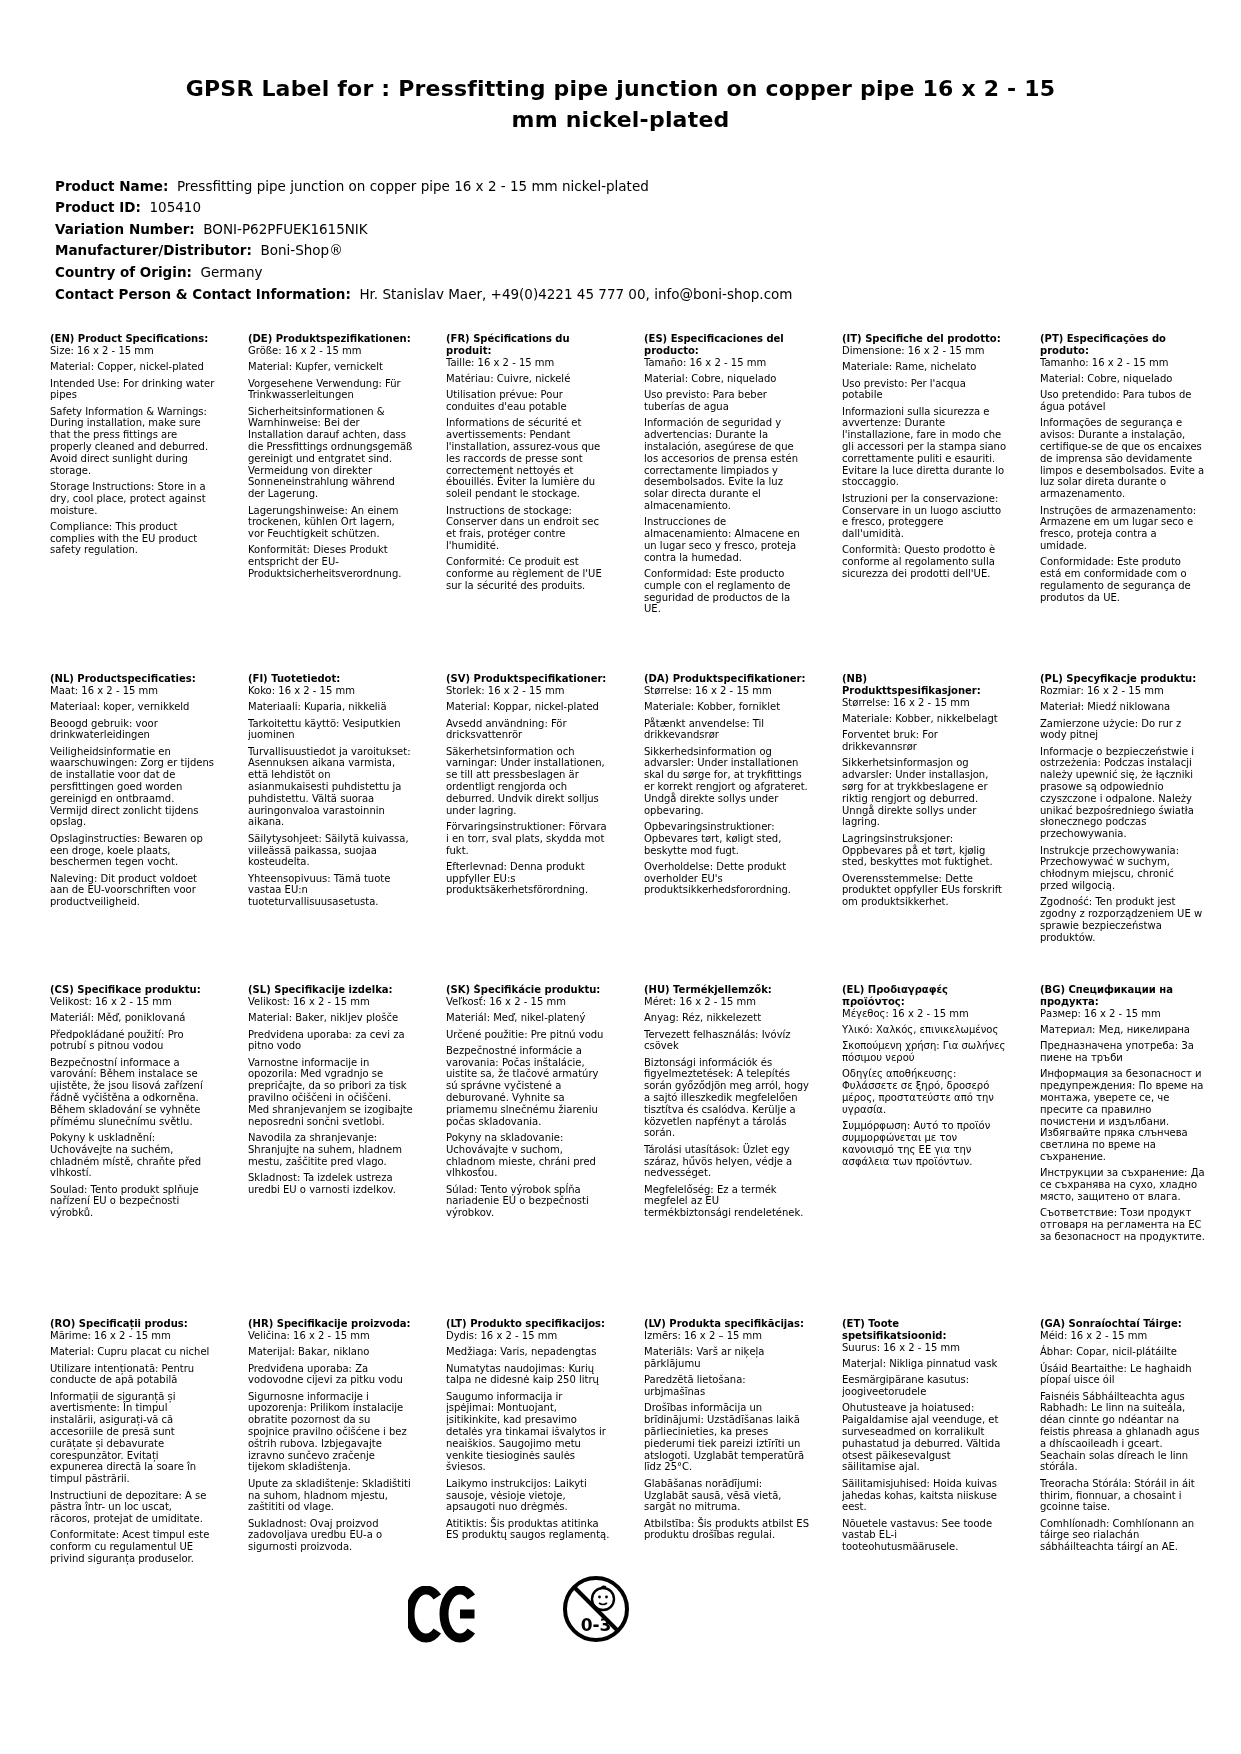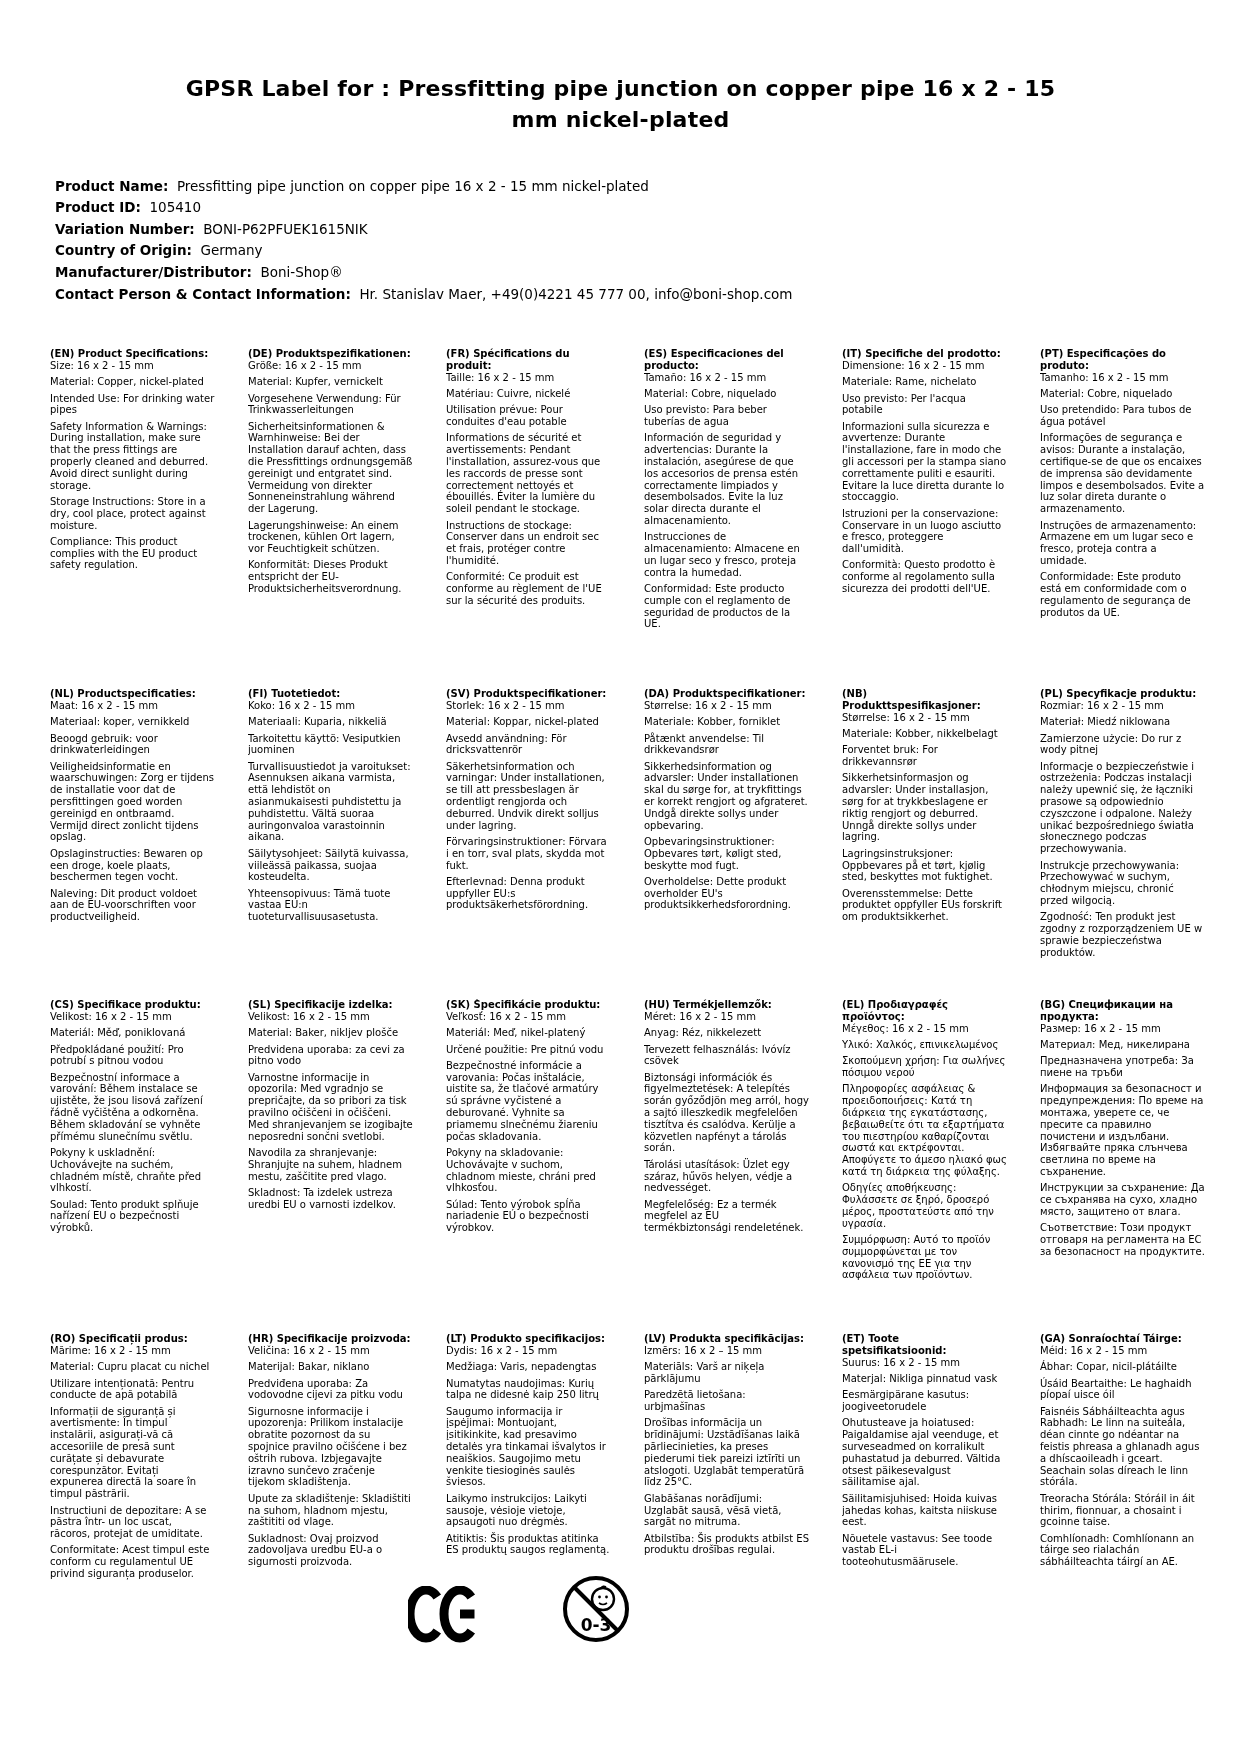--- a/index.html
+++ b/index.html
@@ -11,40 +11,40 @@
     font-size:22px;font-weight:bold;text-align:center;
     width:880px;margin:74px auto 0;line-height:1.4;letter-spacing:.2px;
   }
   .meta{margin:40px 0 16px 55px;font-size:13.5px;line-height:1.6;}
   .meta-row{white-space:nowrap;}
   .meta-label{font-weight:bold;}
   .meta-value{font-weight:normal;}
   .spec-grid{
     display:grid;grid-template-columns:repeat(6,165px);column-gap:33px;
     grid-template-rows:minmax(340px,auto) minmax(311px,auto) minmax(334px,auto) auto;
-    margin:43px 0 0 50px;font-size:10px;line-height:1.18;
+    margin:28px 0 0 50px;font-size:10px;line-height:1.18;
   }
   .spec-cell{overflow:hidden;}
   .spec-header{font-weight:bold;margin:0;overflow-wrap:break-word;}
   .spec-par{margin:0 0 4.5px;overflow-wrap:break-word;}
   .ce-mark{position:absolute;left:408px;top:1586px;}
   .age-mark{position:absolute;left:561px;top:1563px;}
   svg{display:block;}
 </style>
 </head>
 <body>
 
 <h1 class="title">GPSR Label for : Pressfitting pipe junction on copper pipe 16 x 2 - 15 mm nickel-plated</h1>
 
 <div class="meta">
     <div class="meta-row"><span class="meta-label">Product Name:</span><span class="meta-value">&nbsp; Pressfitting pipe junction on copper pipe 16 x 2 - 15 mm nickel-plated</span></div>
     <div class="meta-row"><span class="meta-label">Product ID:</span><span class="meta-value">&nbsp; 105410</span></div>
     <div class="meta-row"><span class="meta-label">Variation Number:</span><span class="meta-value">&nbsp; BONI-P62PFUEK1615NIK</span></div>
+    <div class="meta-row"><span class="meta-label">Manufacturer/Distributor:</span><span class="meta-value">&nbsp; Boni-Shop®</span></div>
     <div class="meta-row"><span class="meta-label">Country of Origin:</span><span class="meta-value">&nbsp; Germany</span></div>
-    <div class="meta-row"><span class="meta-label">Manufacturer/Distributor:</span><span class="meta-value">&nbsp; Boni-Shop®</span></div>
     <div class="meta-row"><span class="meta-label">Contact Person &amp; Contact Information:</span><span class="meta-value">&nbsp; Hr. Stanislav Maer, +49(0)4221 45 777 00, info@boni-shop.com</span></div>
   </div>
 
 <div class="spec-grid">
     <div class="spec-cell">
       <div class="spec-header">(EN) Product Specifications:</div>
       <p class="spec-par">Size: 16 x 2 - 15 mm</p>
       <p class="spec-par">Material: Copper, nickel-plated</p>
       <p class="spec-par">Intended Use: For drinking water pipes</p>
       <p class="spec-par">Safety Information &amp; Warnings: During installation, make sure that the press fittings are properly cleaned and deburred. Avoid direct sunlight during storage.</p>
@@ -184,21 +184,20 @@
       <p class="spec-par">Tervezett felhasználás: Ivóvíz csövek</p>
       <p class="spec-par">Biztonsági információk és figyelmeztetések: A telepítés során győződjön meg arról, hogy a sajtó illeszkedik megfelelően tisztítva és csalódva. Kerülje a közvetlen napfényt a tárolás során.</p>
       <p class="spec-par">Tárolási utasítások: Üzlet egy száraz, hűvös helyen, védje a nedvességet.</p>
       <p class="spec-par">Megfelelőség: Ez a termék megfelel az EU termékbiztonsági rendeletének.</p>
     </div>
     <div class="spec-cell">
       <div class="spec-header">(EL) Προδιαγραφές προϊόντος:</div>
       <p class="spec-par">Μέγεθος: 16 x 2 - 15 mm</p>
       <p class="spec-par">Υλικό: Χαλκός, επινικελωμένος</p>
       <p class="spec-par">Σκοπούμενη χρήση: Για σωλήνες πόσιμου νερού</p>
-      <p class="spec-par">Πληροφορίες ασφάλειας &amp; προειδοποιήσεις: Κατά τη διάρκεια της εγκατάστασης, βεβαιωθείτε ότι τα εξαρτήματα του πιεστηρίου καθαρίζονται σωστά και εκτρέφονται. Αποφύγετε το άμεσο ηλιακό φως κατά τη διάρκεια της φύλαξης.</p>
       <p class="spec-par">Οδηγίες αποθήκευσης: Φυλάσσετε σε ξηρό, δροσερό μέρος, προστατεύστε από την υγρασία.</p>
       <p class="spec-par">Συμμόρφωση: Αυτό το προϊόν συμμορφώνεται με τον κανονισμό της ΕΕ για την ασφάλεια των προϊόντων.</p>
     </div>
     <div class="spec-cell">
       <div class="spec-header">(BG) Спецификации на продукта:</div>
       <p class="spec-par">Размер: 16 x 2 - 15 mm</p>
       <p class="spec-par">Материал: Мед, никелирана</p>
       <p class="spec-par">Предназначена употреба: За пиене на тръби</p>
       <p class="spec-par">Информация за безопасност и предупреждения: По време на монтажа, уверете се, че пресите са правилно почистени и издълбани. Избягвайте пряка слънчева светлина по време на съхранение.</p>
       <p class="spec-par">Инструкции за съхранение: Да се съхранява на сухо, хладно място, защитено от влага.</p>

